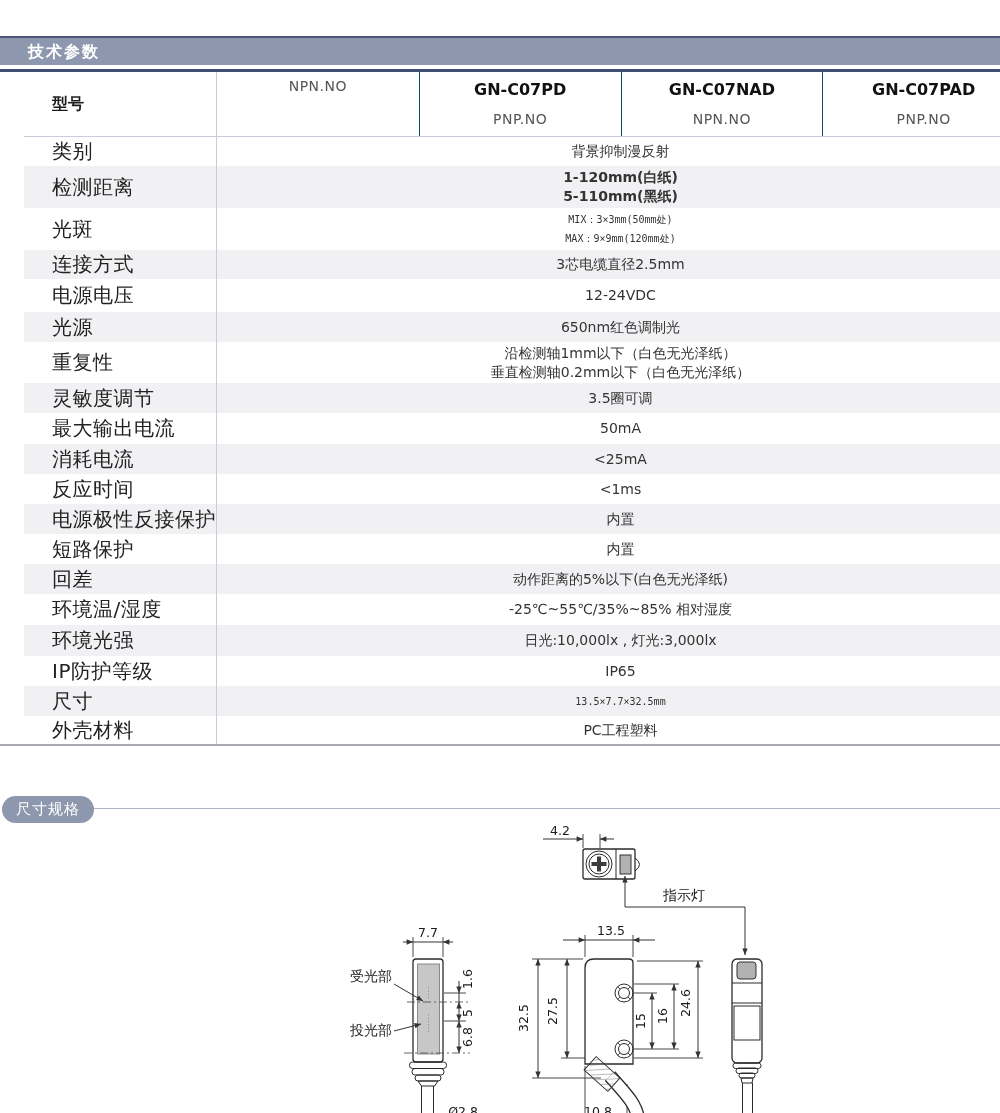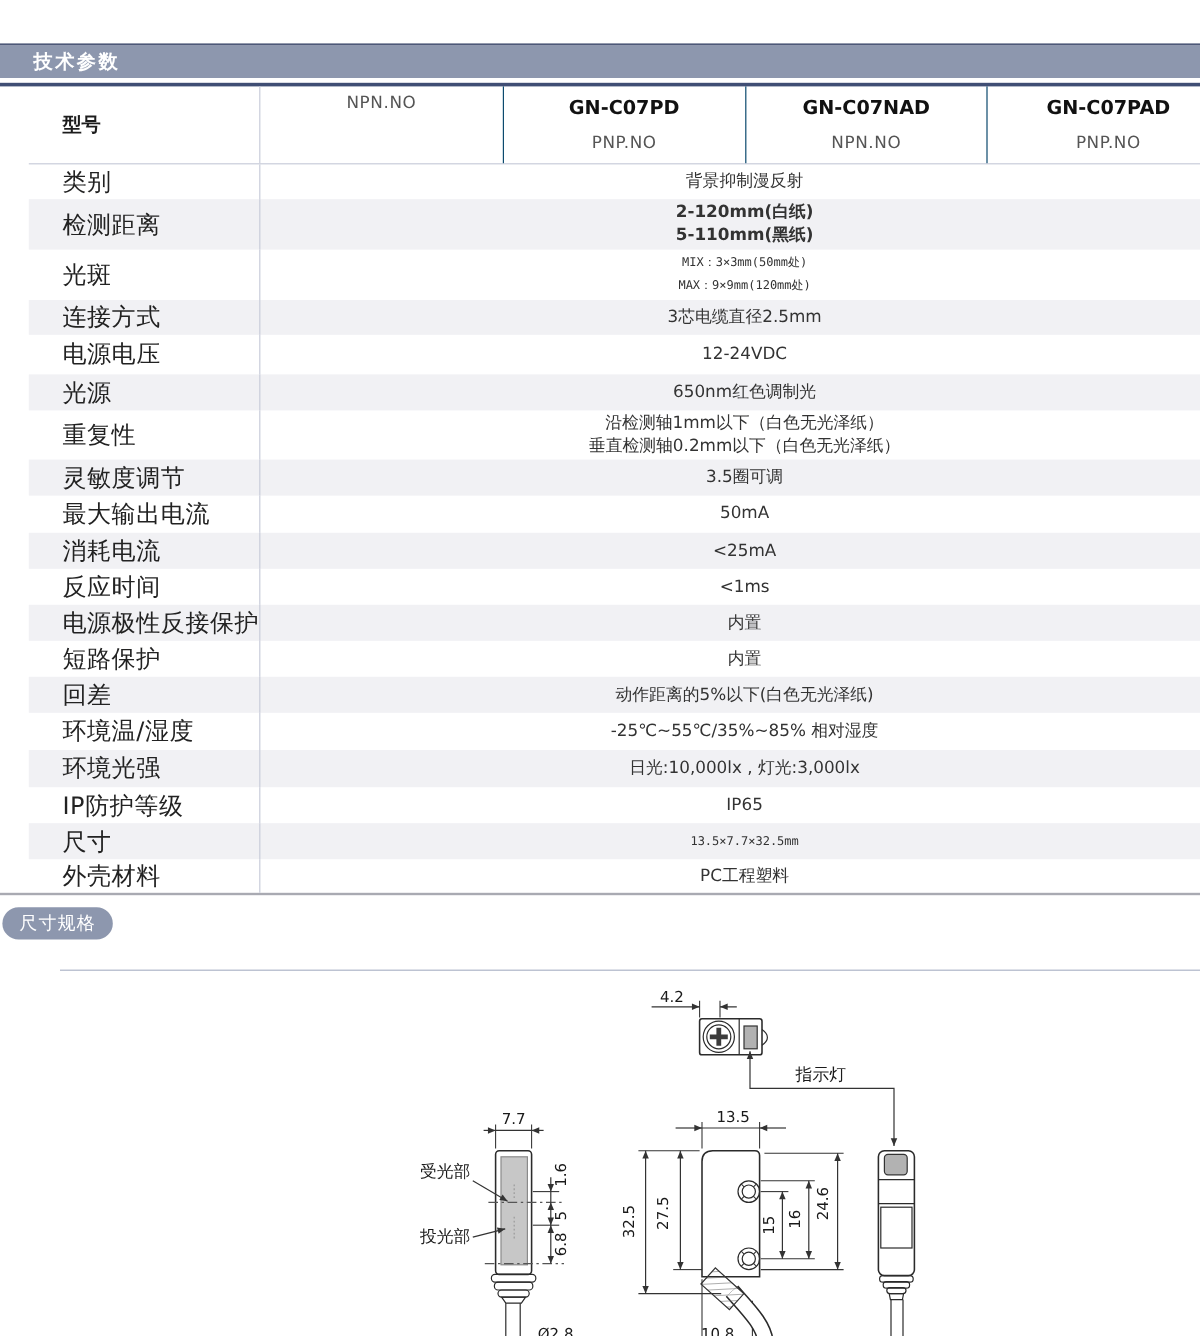--- a/index.html
+++ b/index.html
@@ -24,21 +24,21 @@
   .tlabel{width:193px;box-sizing:border-box;padding-left:28px;border-right:1px solid #c9cdda;
           display:flex;align-items:center;font-size:20px;color:#222;letter-spacing:0.5px;}
   .tvalue{flex:1;display:flex;flex-direction:column;justify-content:center;align-items:center;
           text-align:center;font-size:14px;color:#333;line-height:19px;}
   .vline{display:block;}
   .bv{font-weight:bold;}
   .mono{font-family:"DejaVu Sans Mono","Liberation Mono",monospace;font-size:10px;}
   .h28{height:28px}.h29{height:29px}.h30{height:30px}.h31{height:31px}
   .h33{height:33px}.h41{height:41px}.h42{height:42px}
   .dimline-rule{position:absolute;top:772px;left:50px;right:0;height:1px;background:#adb5c7;}
-  .pill{position:absolute;top:720px;left:2px;width:92px;height:27px;border-radius:14px;
+  .pill{position:absolute;top:760px;left:2px;width:92px;height:27px;border-radius:14px;
         background:#8d97ae;color:#fff;font-size:15px;line-height:27px;text-align:center;
         letter-spacing:1px;z-index:2;}
   .drawing{position:absolute;top:785px;left:0;}
   
   .outl{stroke:#2b2b2b;stroke-width:1.3;fill:#fff;}
   .thin{stroke:#2b2b2b;stroke-width:1;fill:none;}
   .dim{stroke:#333;stroke-width:1;fill:none;}
   .ext{stroke:#333;stroke-width:0.9;}
   .cl{stroke:#555;stroke-width:0.9;stroke-dasharray:8 3 2 3;fill:none;}
   .dimtext{font-family:"DejaVu Sans","Liberation Sans",sans-serif;font-size:12.5px;fill:#1a1a1a;}
@@ -76,21 +76,21 @@
     <div class="tbody">
       <div class="trow h29">
         <div class="tlabel">类别</div>
         <div class="tvalue">
             <span class="vline">背景抑制漫反射</span>
           </div>
       </div>
       <div class="trow h42">
         <div class="tlabel">检测距离</div>
         <div class="tvalue bv">
-          <span class="vline">2-120mm(白纸)</span>
+          <span class="vline">1-120mm(白纸)</span>
           <span class="vline">5-110mm(黑纸)</span>
         </div>
       </div>
       <div class="trow h42">
         <div class="tlabel">光斑</div>
         <div class="tvalue mono">
           <span class="vline">MIX：3×3mm(50mm处)</span>
           <span class="vline">MAX：9×9mm(120mm处)</span>
         </div>
       </div>

